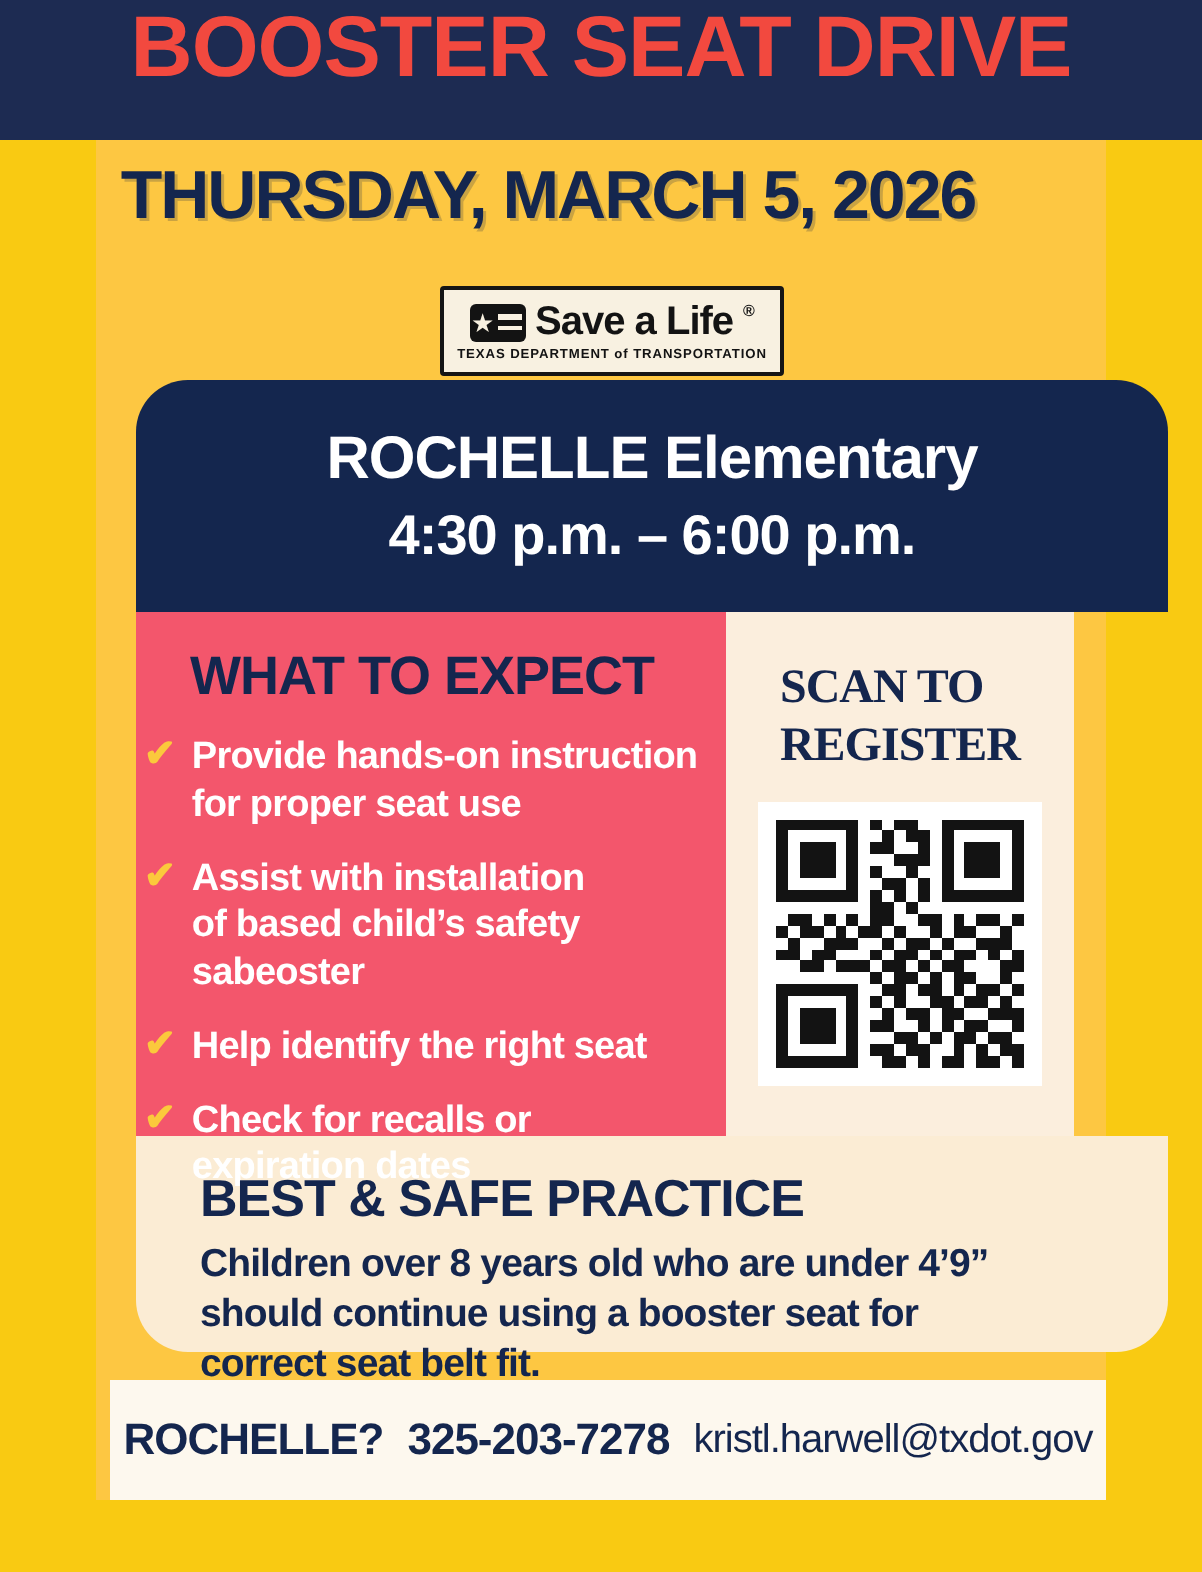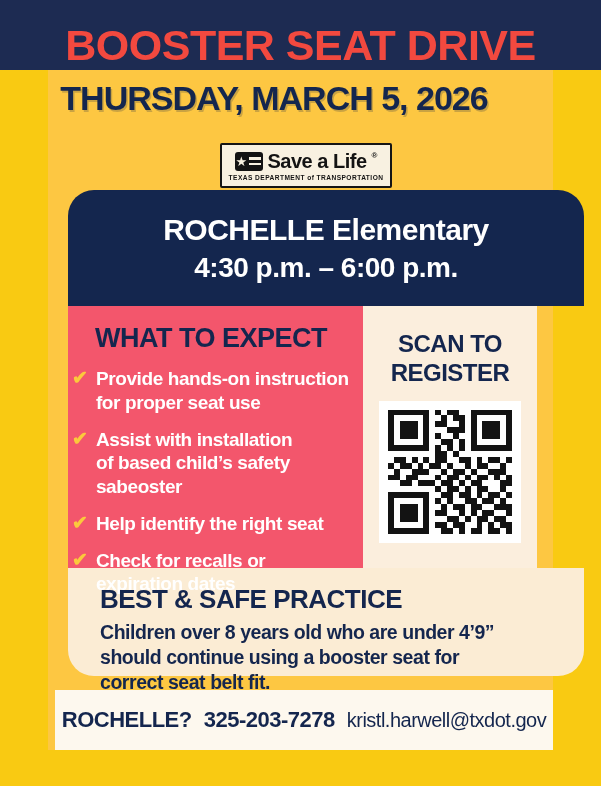--- a/index.html
+++ b/index.html
@@ -7,21 +7,21 @@
   .poster {
     position: relative;
     width: 601px; height: 786px;
     background: #f9ca12;
     overflow: hidden;
   }
   
   .top-bar {
     position: absolute; left:0; top:0; width:601px; height:70px;
     background:#1d2b52;
-    display:flex; align-items:flex-end; justify-content:center;
+    display:flex; align-items:flex-start; justify-content:center;
   }
   .top-title {
     color:#f2493f; font-size:43px; font-weight:800; letter-spacing:-0.5px;
     white-space:nowrap;
   }
   
   .inner-panel {
     position:absolute; left:48px; top:70px; width:505px; height:680px;
     background:#fdc742;
   }
@@ -72,22 +72,22 @@
   }
   .expect-list { display:flex; flex-direction:column; gap:13px; }
   .expect-item { display:flex; gap:8px; align-items:flex-start; }
   .check { color:#fbc93c; font-size:19px; font-weight:800; line-height:1.2; flex:none; }
   .expect-text { color:#ffffff; font-size:19px; font-weight:700; line-height:1.25; letter-spacing:-0.4px; }
   .col-cream {
     width:174px; background:#fbeedd; flex:none; box-sizing:border-box;
     padding-top:24px; display:flex; flex-direction:column; align-items:center;
   }
   .scan-heading {
-    color:#14264e; font-size:24px; font-weight:800; text-align:center;
-    line-height:1.2; letter-spacing:-0.5px;
+    color:#14264e; font-size:24px; font-weight:800; text-align:left;
+    line-height:1.2; letter-spacing:-0.5px;font-family:Liberation Serif, serif;
   }
   .qr-box {
     margin-top:13px; width:142px; height:142px; background:#ffffff;
     box-sizing:border-box; padding:9px;
   }
   .qr-grid {
     width:124px; height:124px; display:grid;
     grid-template-columns:repeat(21,1fr); grid-template-rows:repeat(21,1fr);
   }
   .qr-grid div.on { background:#131313; }

